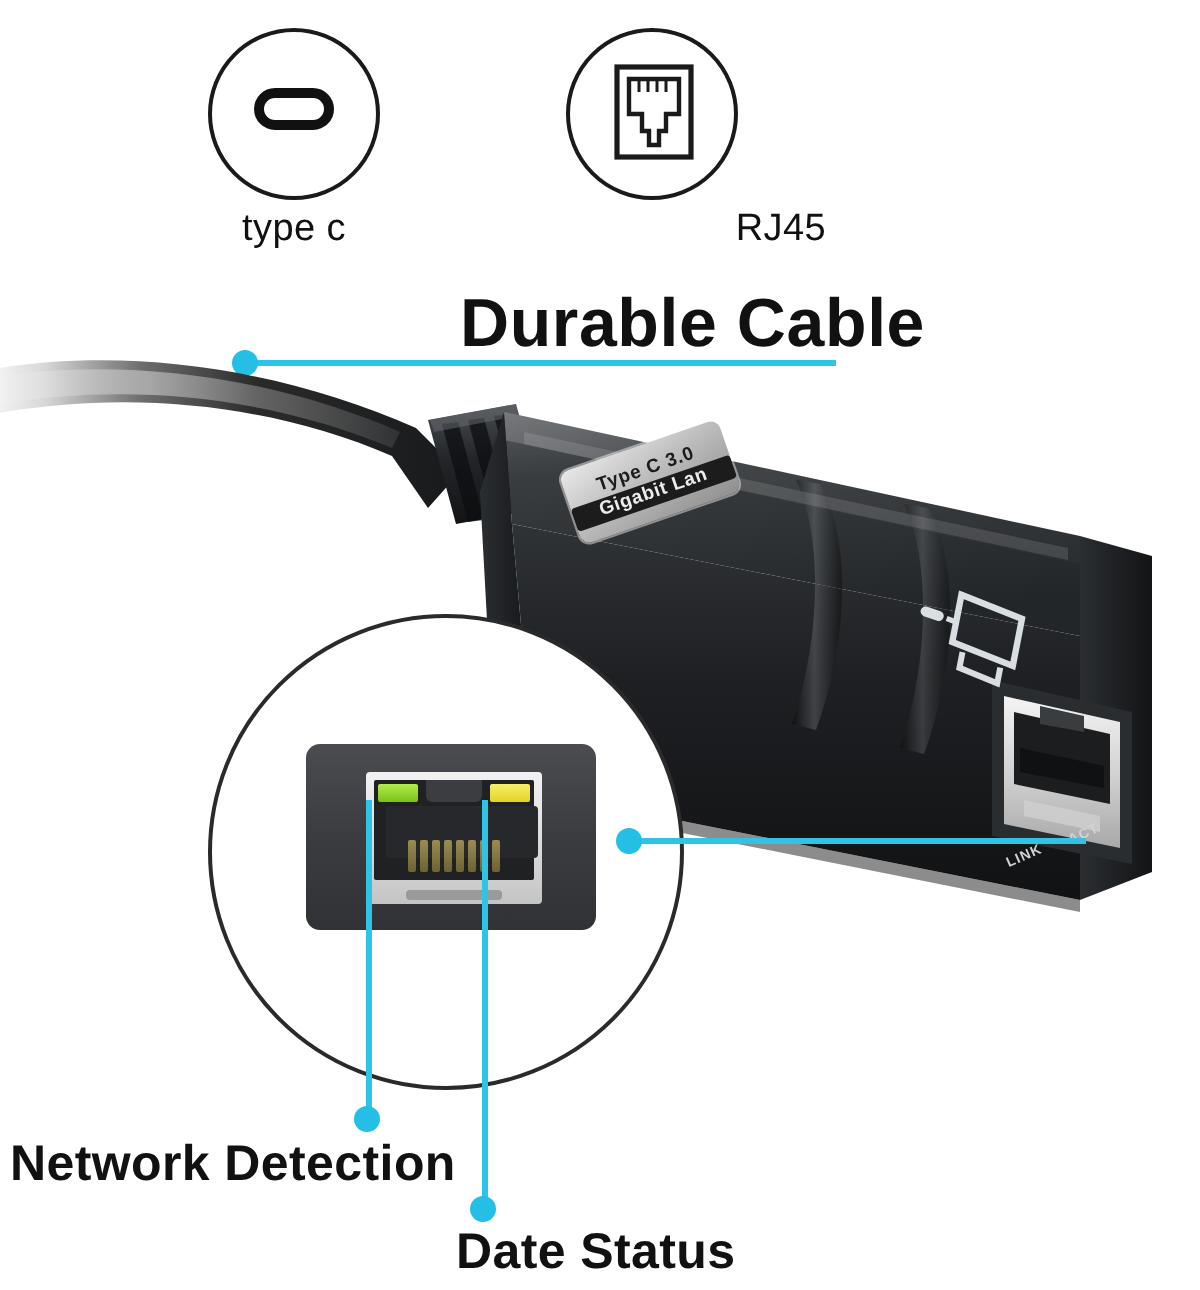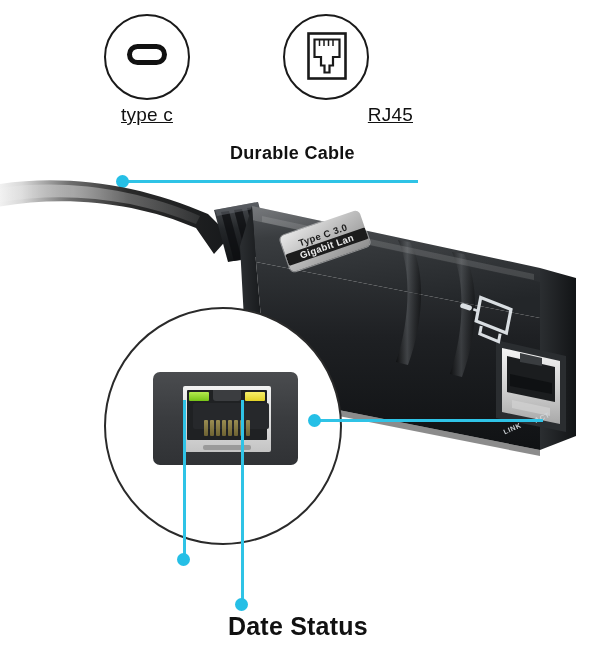--- a/index.html
+++ b/index.html
@@ -8,41 +8,41 @@
     background:#ffffff;
     font-family:"Liberation Sans", sans-serif;
   }
   .stage{position:absolute;inset:0;}
   .badge-circle{
     position:absolute;border-radius:50%;
     border:2.5px solid #1a1a1a;background:#fff;box-sizing:border-box;
   }
   .badge-caption{
     position:absolute;text-align:center;color:#111;
-    font-size:19px;font-weight:400;letter-spacing:.2px;white-space:nowrap;text-decoration:underline;
+    font-size:19px;font-weight:400;letter-spacing:.2px;white-space:nowrap;
   }
   #tc-circle{left:104px;top:14px;width:86px;height:86px;}
   #tc-caption{left:60px;top:104px;width:174px;}
   #rj-circle{left:283px;top:14px;width:86px;height:86px;}
   #rj-caption{left:239px;top:104px;width:174px;text-align:right;}
 
   
   .typec-glyph{
     position:absolute;left:127px;top:44px;width:40px;height:21px;
     border:5px solid #111;border-radius:11px;box-sizing:border-box;
     background:#fff;
   }
 
   
   .rj45-glyph{position:absolute;left:307px;top:32px;width:40px;height:48px;}
 
   
   #durable-label{
     position:absolute;left:230px;top:143px;
-    font-size:18px;font-weight:700;color:#111;letter-spacing:.3px;
+    font-size:34px;font-weight:700;color:#111;letter-spacing:.3px;
     white-space:nowrap;
   }
   .lead-line{position:absolute;background:#2fc3e6;}
   .lead-dot{
     position:absolute;width:13px;height:13px;border-radius:50%;
     background:#25bfe6;
   }
   #durable-line{left:124px;top:180px;width:294px;height:3px;}
   #durable-dot{left:116px;top:175px;}
 
@@ -295,15 +295,16 @@
 
   <div id="h-line-port" class="lead-line"></div>
   <div id="h-dot-port" class="lead-dot"></div>
 
   <div id="v-line-left" class="lead-line"></div>
   <div id="v-dot-left" class="lead-dot"></div>
 
   <div id="v-line-right" class="lead-line"></div>
   <div id="v-dot-right" class="lead-dot"></div>
 
+  <div id="network-detection" class="bottom-label">Network Detection</div>
   <div id="date-status" class="bottom-label">Date Status</div>
 
 </div>
 
 </body></html>

